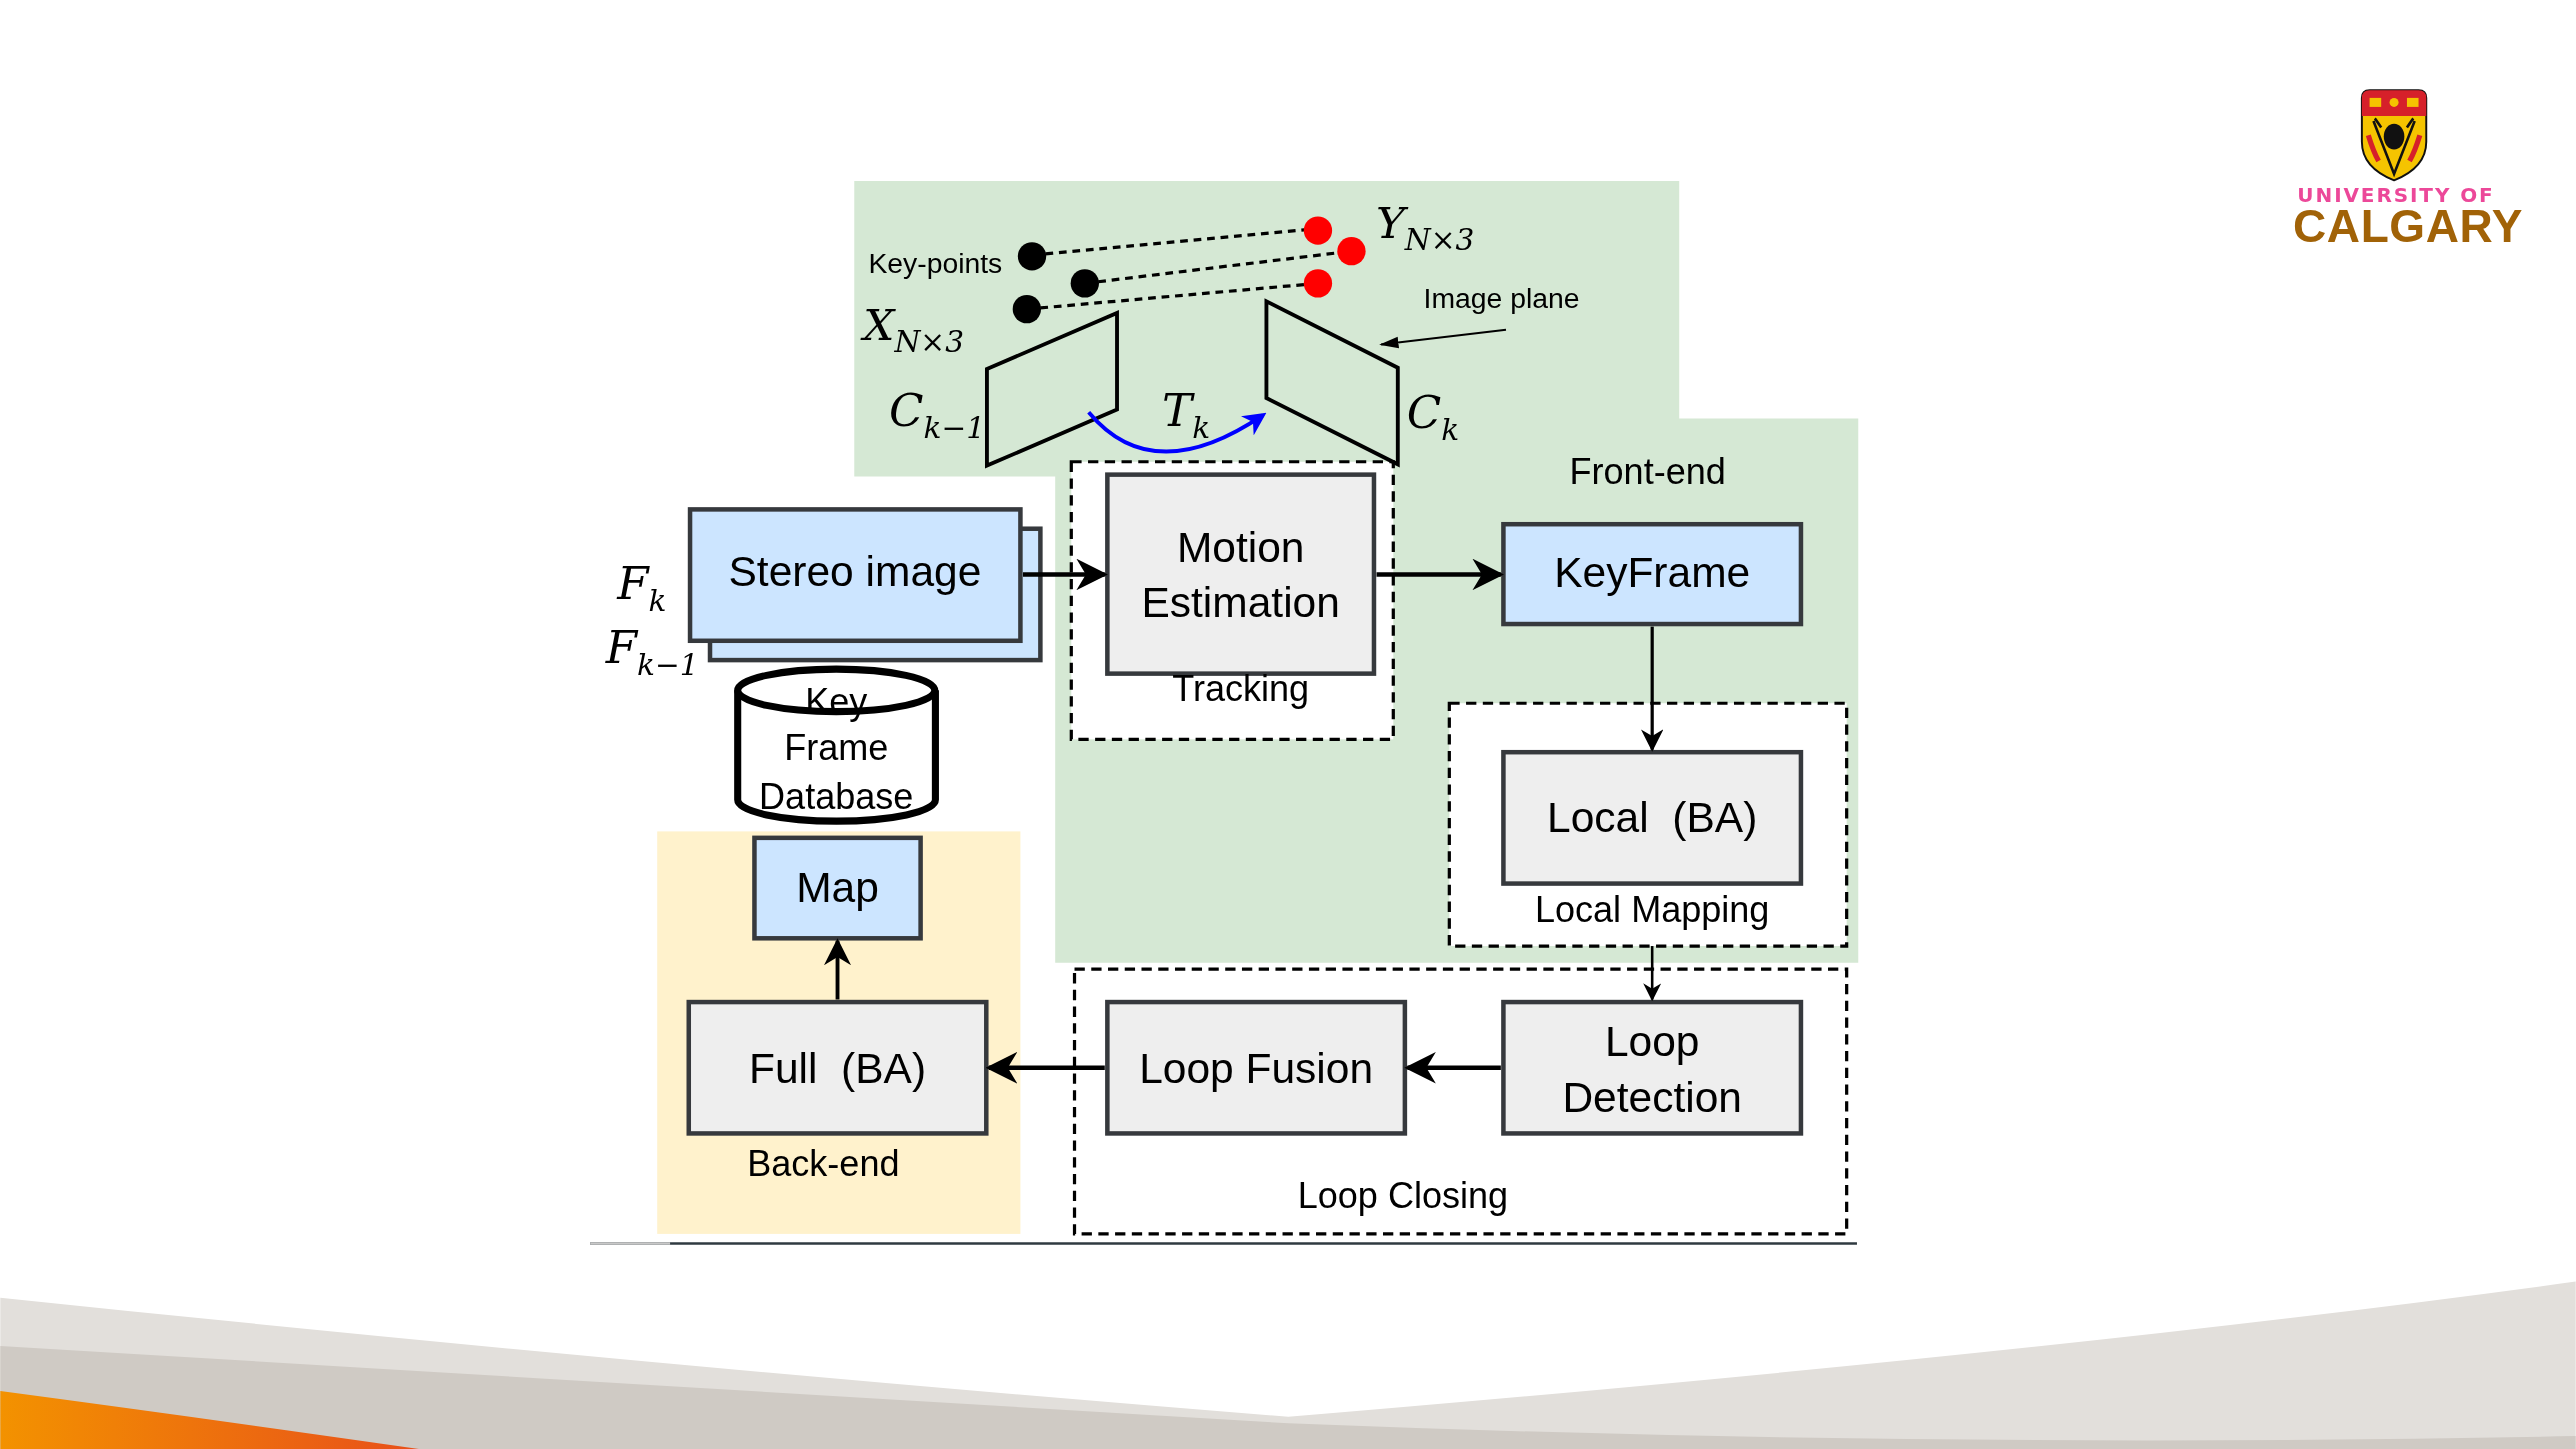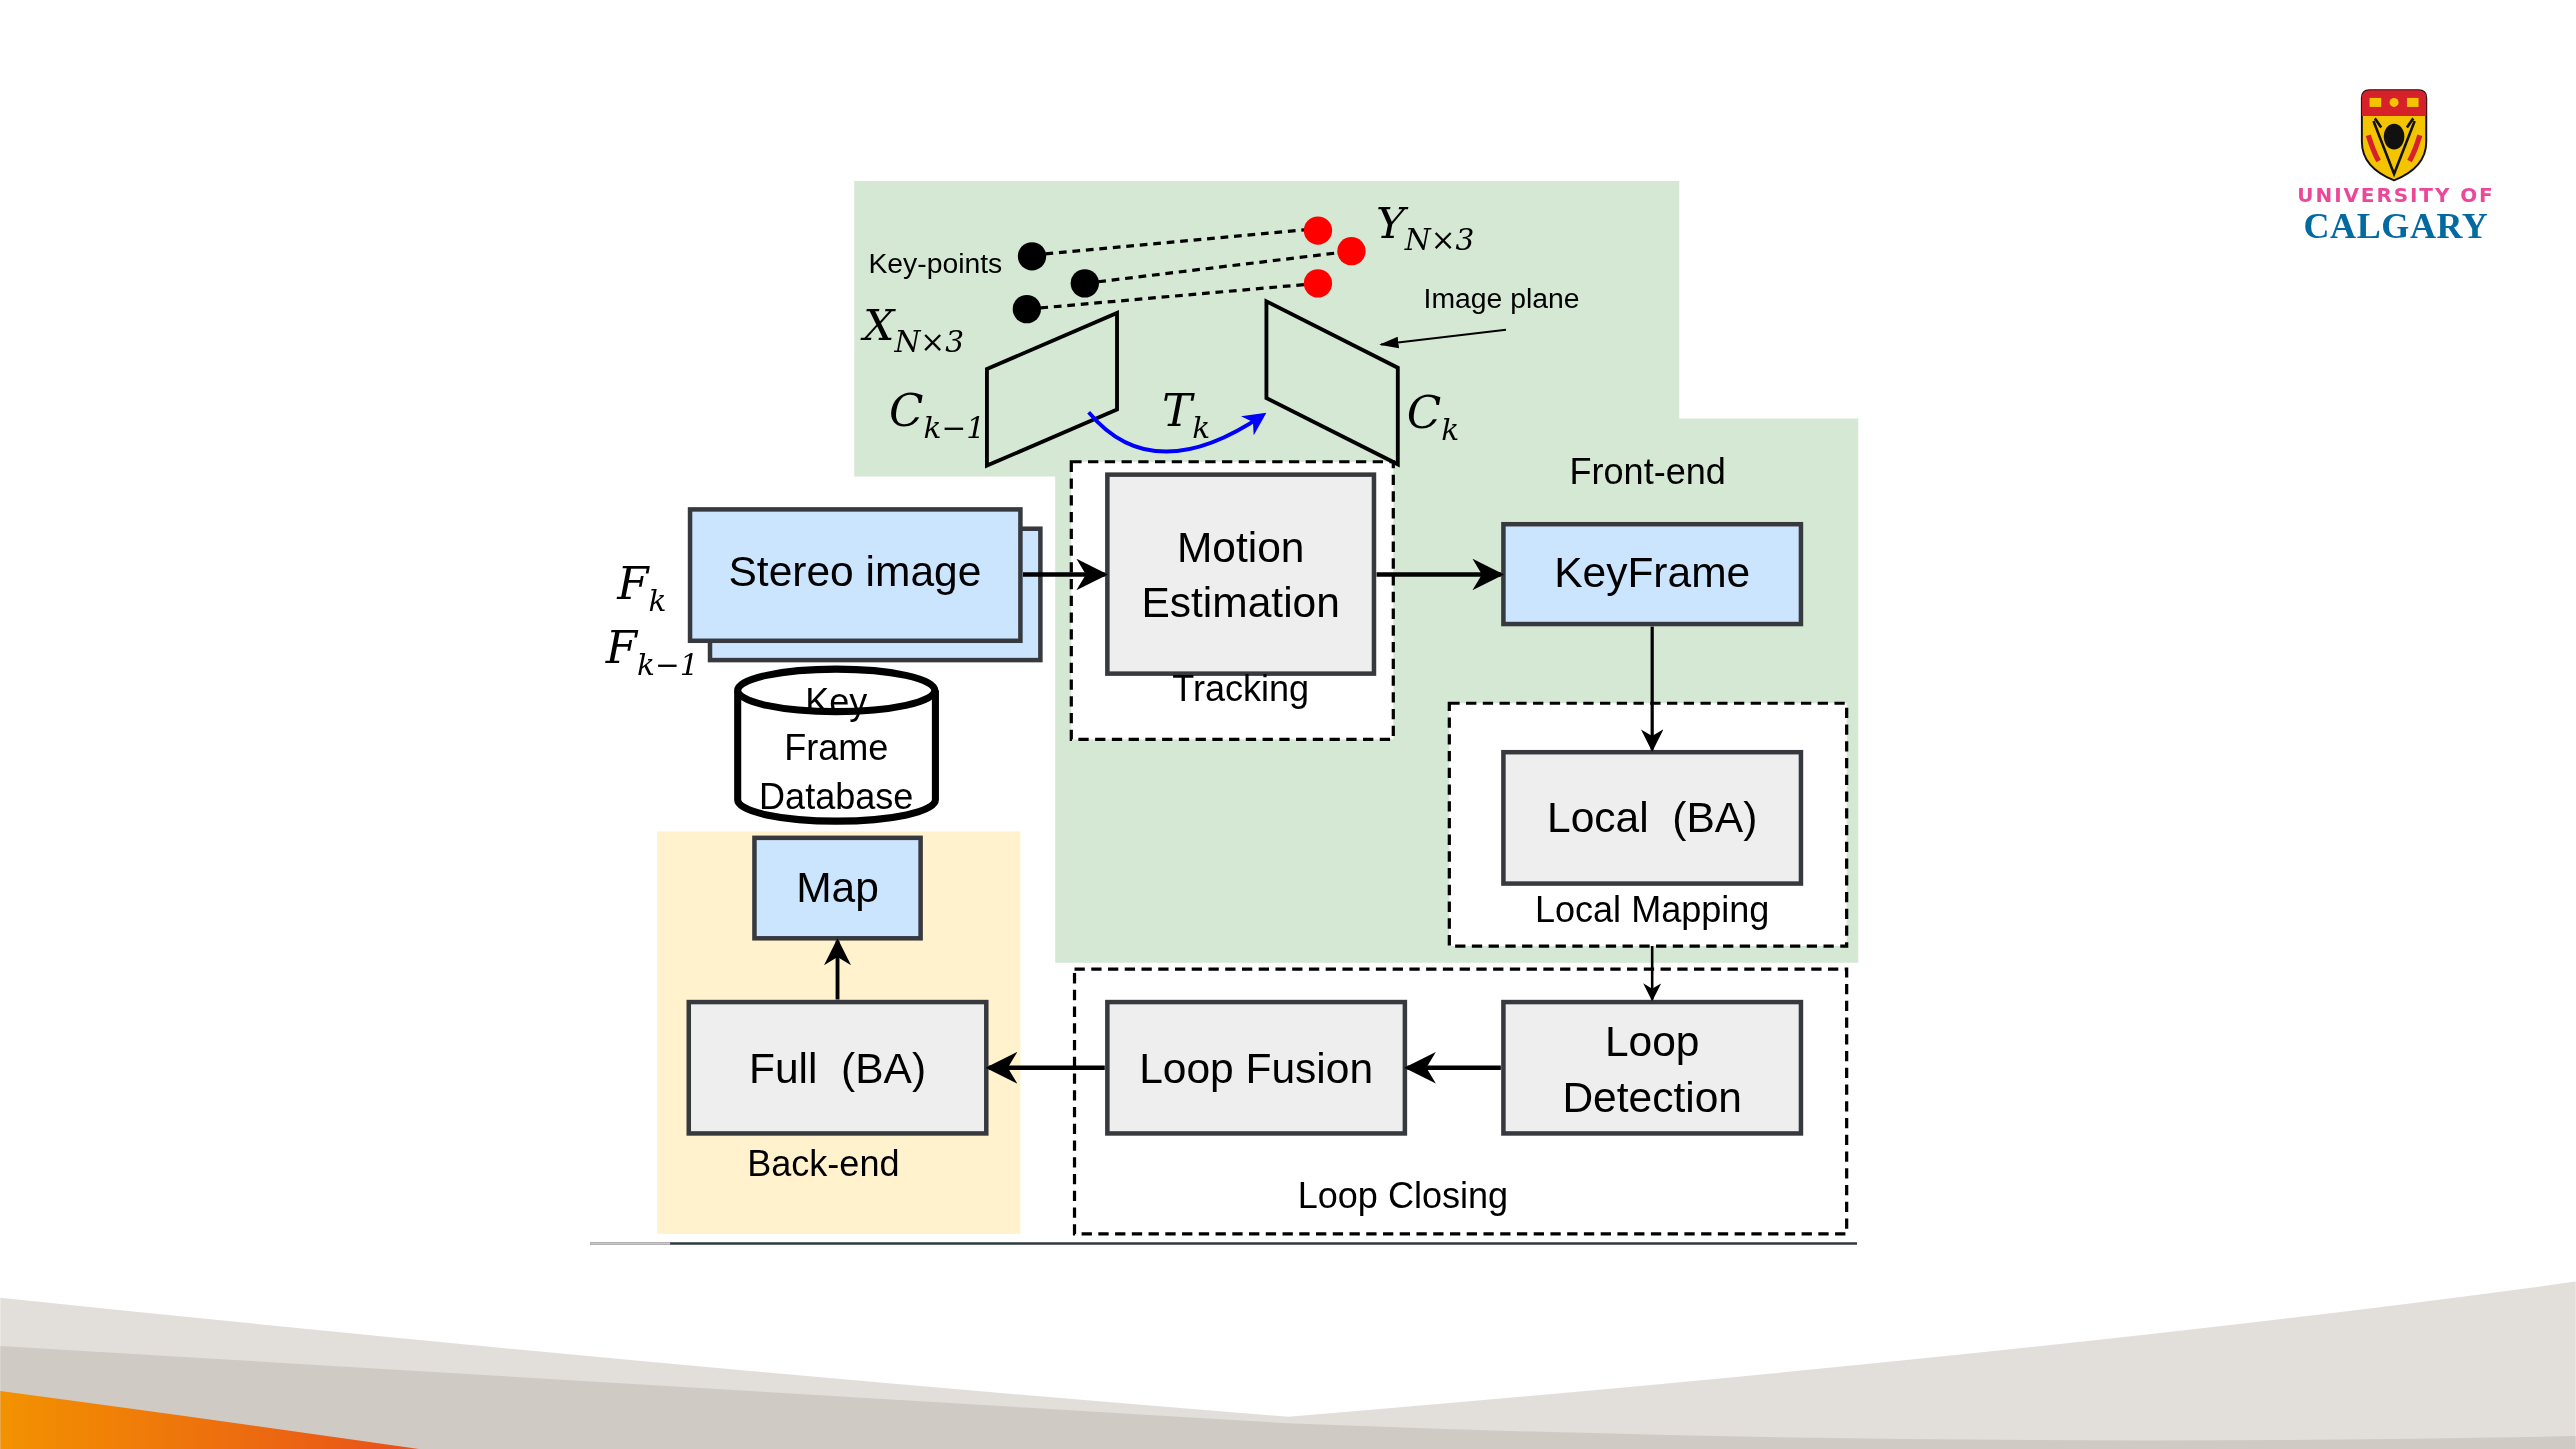--- a/index.html
+++ b/index.html
@@ -2,21 +2,21 @@
 <html style="font-size:10.3px"><head>
 <meta charset="utf-8">
 <style>
   html, body { margin:0; padding:0; background:#ffffff; }
   body { width:2576px; height:1449px; position:relative; overflow:hidden; font-family:"Liberation Sans", sans-serif; }
   svg.main { position:absolute; left:0; top:0; }
   .lbl { font-family:"Liberation Sans", sans-serif; fill:#000; }
   .math { font-family:"DejaVu Serif", serif; font-style:italic; fill:#000; }
   .logo { position:absolute; left:2293px; top:87px; width:206px; text-align:center; }
   .logo .uni { font-family:"DejaVu Sans", sans-serif; font-weight:bold; font-size:20px; letter-spacing:1.9px; color:#ec4899; line-height:23px; }
-  .logo .cal { font-family:Liberation Serif, serif; font-weight:bold; font-size:36px; letter-spacing:0.6px; color:#0369a1; line-height:39px; }
+  .logo .cal { font-family:Liberation Sans, sans-serif; font-weight:bold; font-size:46px; letter-spacing:0.6px; color:#a16207; line-height:39px; }
 </style>
 </head>
 <body>
 
 <svg class="main" width="2576" height="1449" viewBox="0 0 3999 2250" xmlns="http://www.w3.org/2000/svg">
   <defs>
     <marker id="ah" viewBox="0 0 10 10" refX="9" refY="5" markerWidth="7" markerHeight="7" orient="auto">
       <path d="M0,0 L10,5 L0,10 L3,5 z" fill="#000"></path>
     </marker>
     <marker id="ahBlue" viewBox="0 0 10 10" refX="8" refY="5" markerWidth="6" markerHeight="6" orient="auto">

